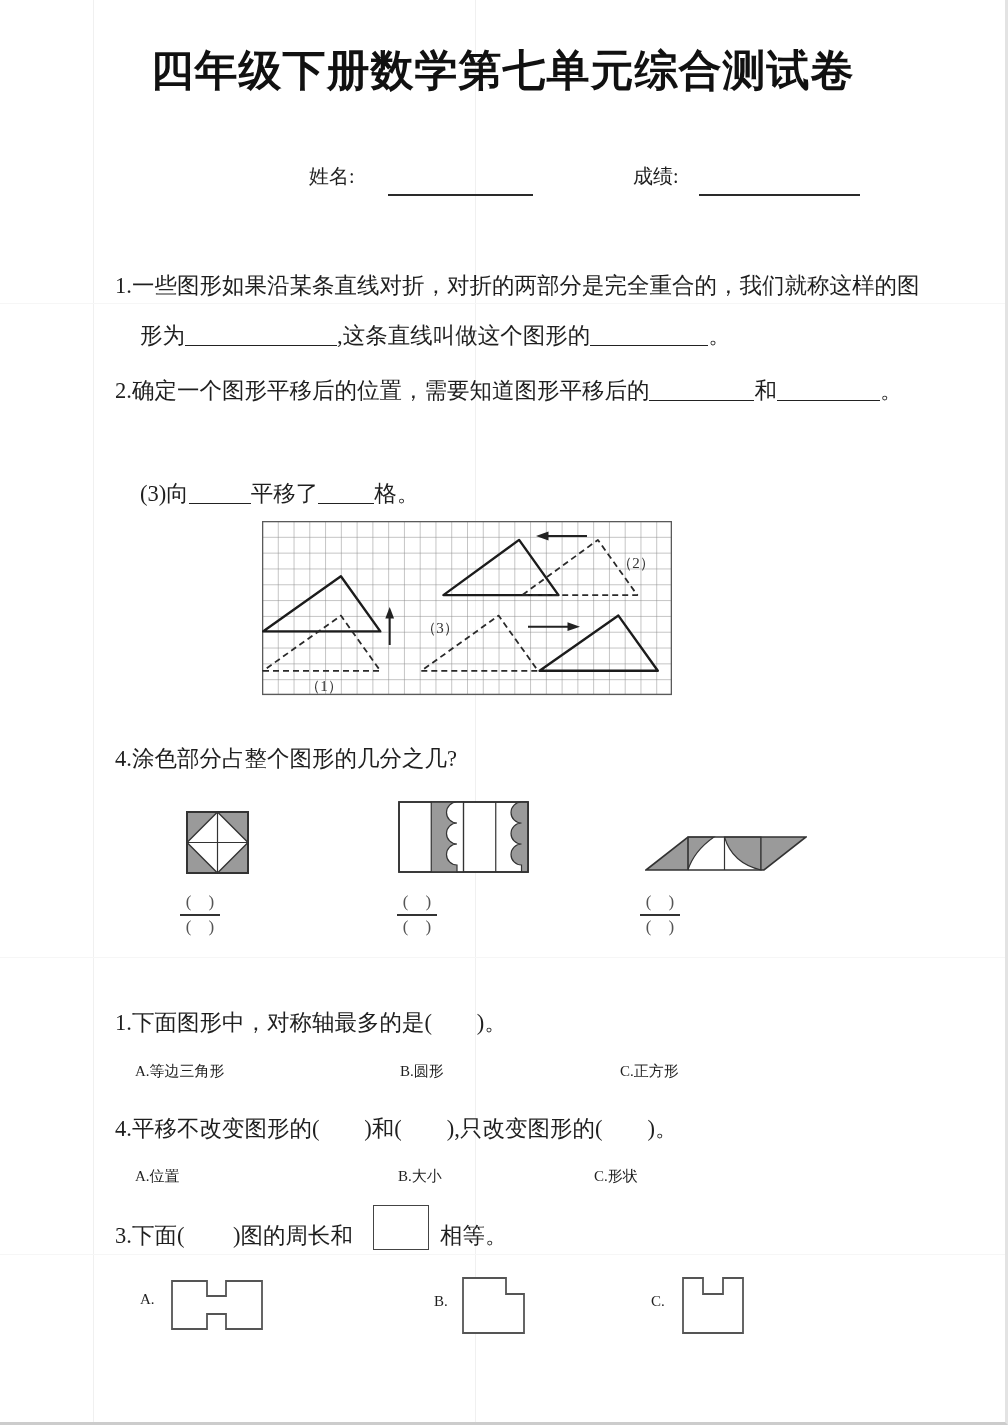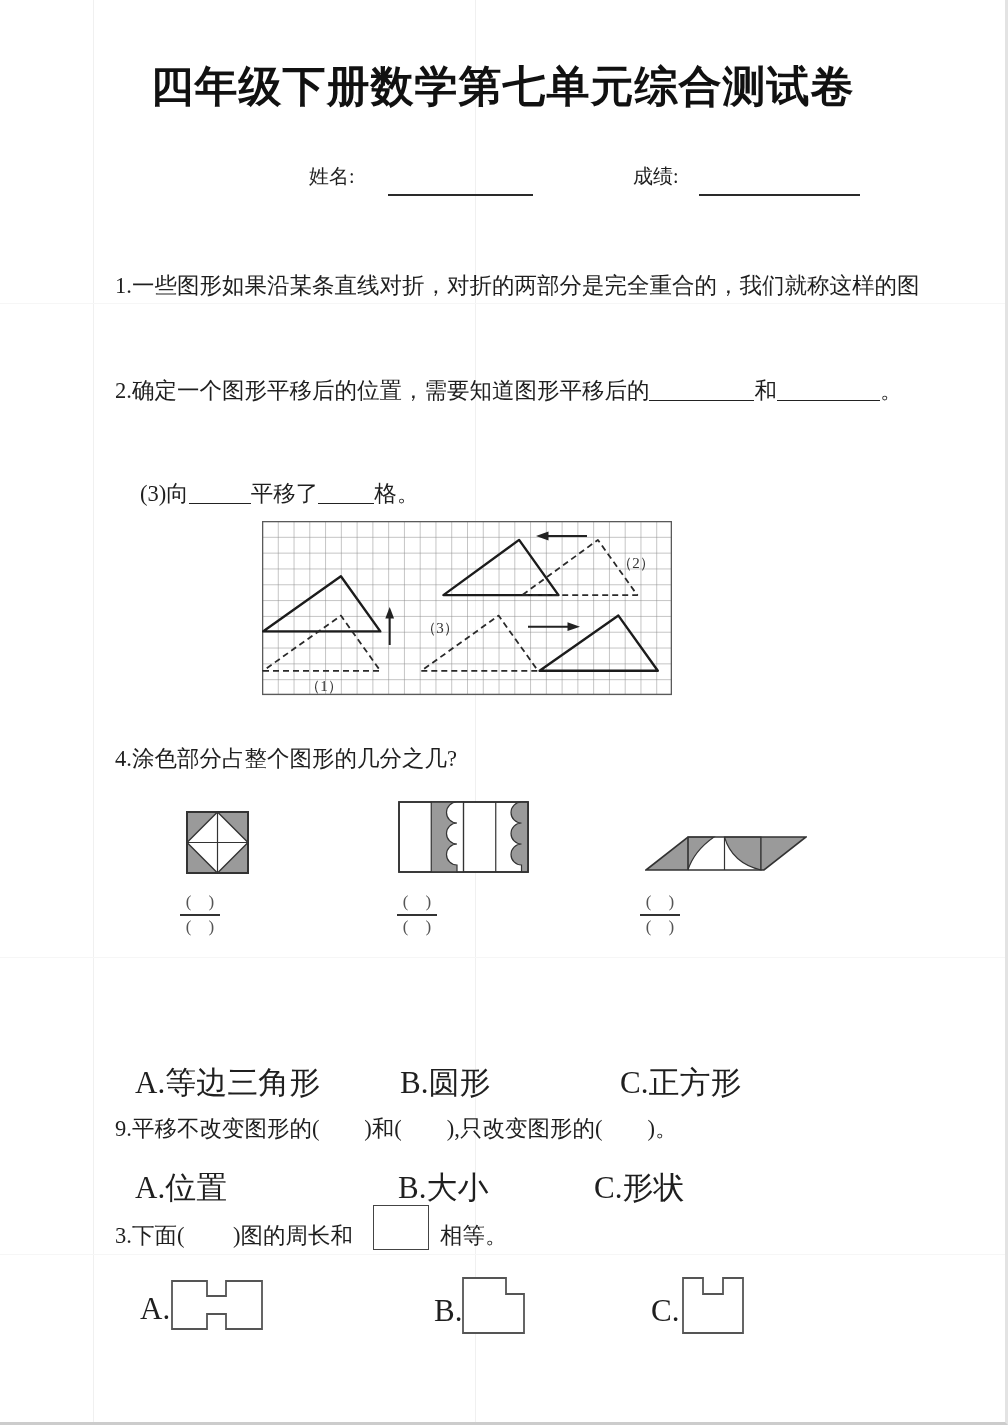--- a/index.html
+++ b/index.html
@@ -4,40 +4,40 @@
 <style>
   html,body{margin:0;padding:0;background:#ffffff;}
   .page{
     position:relative;width:1008px;height:1425px;background:#fff;
     font-family:"Liberation Serif","DejaVu Serif",serif;color:#1f1f1f;overflow:hidden;
     border-right:3px solid #e3e3e3;border-bottom:3px solid #cccccc;box-sizing:border-box;
   }
   .scanline-v{position:absolute;top:0;bottom:0;width:1px;background:#f0f0f0;}
   .scanline-h{position:absolute;left:0;right:0;height:1px;background:#f6f6f6;}
   .title{
-    position:absolute;left:0;right:0;top:42px;margin:16px;text-align:center;
+    position:absolute;left:0;right:0;top:42px;margin:0;text-align:center;
     font-family:"Liberation Sans","DejaVu Sans",sans-serif;font-weight:bold;
     font-size:43px;letter-spacing:1px;color:#111;
   }
   .lbl{position:absolute;font-size:20px;}
   .uline{position:absolute;height:22px;border-bottom:2px solid #2a2a2a;}
   .tline{position:absolute;font-size:22.5px;line-height:1.25;white-space:nowrap;}
   .heading{font-size:23.5px;}
   .blk{display:inline-block;border-bottom:1.7px solid #222;height:20px;vertical-align:-3px;}
   .fraction{position:absolute;display:flex;flex-direction:column;align-items:center;
     font-size:17px;color:#555;line-height:1.1;}
   .frac-bar{width:40px;border-top:2.2px solid #333;margin:2px 0;}
   .figsvg{position:absolute;}
   .solid-tri{fill:none;stroke:#1c1c1c;stroke-width:2.4;stroke-linejoin:round;}
   .dash-tri{fill:none;stroke:#2a2a2a;stroke-width:1.8;stroke-dasharray:6 4;stroke-linejoin:round;}
   .arrowline{stroke:#222;stroke-width:2;}
   .glabel{font-size:15px;fill:#333;text-anchor:middle;font-family:"Liberation Serif","DejaVu Serif",serif;}
   .shape-outline{fill:#ffffff;stroke:#555;stroke-width:1.8;stroke-linejoin:miter;}
   .perimeter-box{position:absolute;width:54px;height:43px;border:1.6px solid #444;background:#fff;}
-  .optlabel{position:absolute;font-size:31px;}
+  .optlabel{position:absolute;font-size:15px;}
 </style>
 </head>
 <body>
 
 <div class="page">
 
   <div class="scanline-v" style="left:93px"></div>
   <div class="scanline-v" style="left:475px"></div>
   <div class="scanline-h" style="top:303px"></div>
   <div class="scanline-h" style="top:957px"></div>
@@ -45,20 +45,21 @@
 
   <h1 class="title">四年级下册数学第七单元综合测试卷</h1>
 
   <span class="lbl" style="left:309px;top:163px">姓名:</span>
   <span class="uline" style="left:388px;top:172px;width:145px"></span>
   <span class="lbl" style="left:633px;top:163px">成绩:</span>
   <span class="uline" style="left:699px;top:172px;width:161px"></span>
 
 
   <div class="tline" style="left:115px;top:272px">1.一些图形如果沿某条直线对折，对折的两部分是完全重合的，我们就称这样的图</div>
+  <div class="tline" style="left:140px;top:322px"><span>形为</span><span class="blk" style="width:152px"></span><span>,这条直线叫做这个图形的</span><span class="blk" style="width:118px"></span><span>。</span></div>
 
   <div class="tline" style="left:115px;top:377px"><span>2.确定一个图形平移后的位置，需要知道图形平移后的</span><span class="blk" style="width:105px"></span><span>和</span><span class="blk" style="width:103px"></span><span>。</span></div>
 
   <div class="tline" style="left:140px;top:480px"><span>(3)向</span><span class="blk" style="width:62px"></span><span>平移了</span><span class="blk" style="width:56px"></span><span>格。</span></div>
 
   <svg class="figsvg" style="left:262px;top:521px" width="410" height="176" viewBox="0 0 410 176">
     <defs>
       <pattern id="gcell" width="15.769" height="15.818" patternUnits="userSpaceOnUse">
         <path d="M15.769 0 L0 0 L0 15.818" fill="none" stroke="#8a8a8a" stroke-width="1"></path>
       </pattern>
@@ -127,25 +128,26 @@
     <span class="frac-bar"></span>
     <span>(　)</span>
   </div>
   <div class="fraction" style="left:640px;top:893px">
     <span>(　)</span>
     <span class="frac-bar"></span>
     <span>(　)</span>
   </div>
 
 
+  <div class="tline" style="left:115px;top:1009px">1.下面图形中，对称轴最多的是(　　)。</div>
   <span class="optlabel" style="left:135px;top:1062px">A.等边三角形</span>
   <span class="optlabel" style="left:400px;top:1062px">B.圆形</span>
   <span class="optlabel" style="left:620px;top:1062px">C.正方形</span>
 
-  <div class="tline" style="left:115px;top:1115px">9.平移不改变图形的(　　)和(　　),只改变图形的(　　)。</div>
+  <div class="tline" style="left:115px;top:1115px">4.平移不改变图形的(　　)和(　　),只改变图形的(　　)。</div>
   <span class="optlabel" style="left:135px;top:1167px">A.位置</span>
   <span class="optlabel" style="left:398px;top:1167px">B.大小</span>
   <span class="optlabel" style="left:594px;top:1167px">C.形状</span>
 
   <span class="tline" style="left:115px;top:1222px">3.下面(</span>
   <span class="tline" style="left:233px;top:1222px">)图的周长和</span>
   <div class="perimeter-box" style="left:373px;top:1205px"></div>
   <span class="tline" style="left:440px;top:1222px">相等。</span>
 
   <span class="optlabel" style="left:140px;top:1291px">A.</span>

